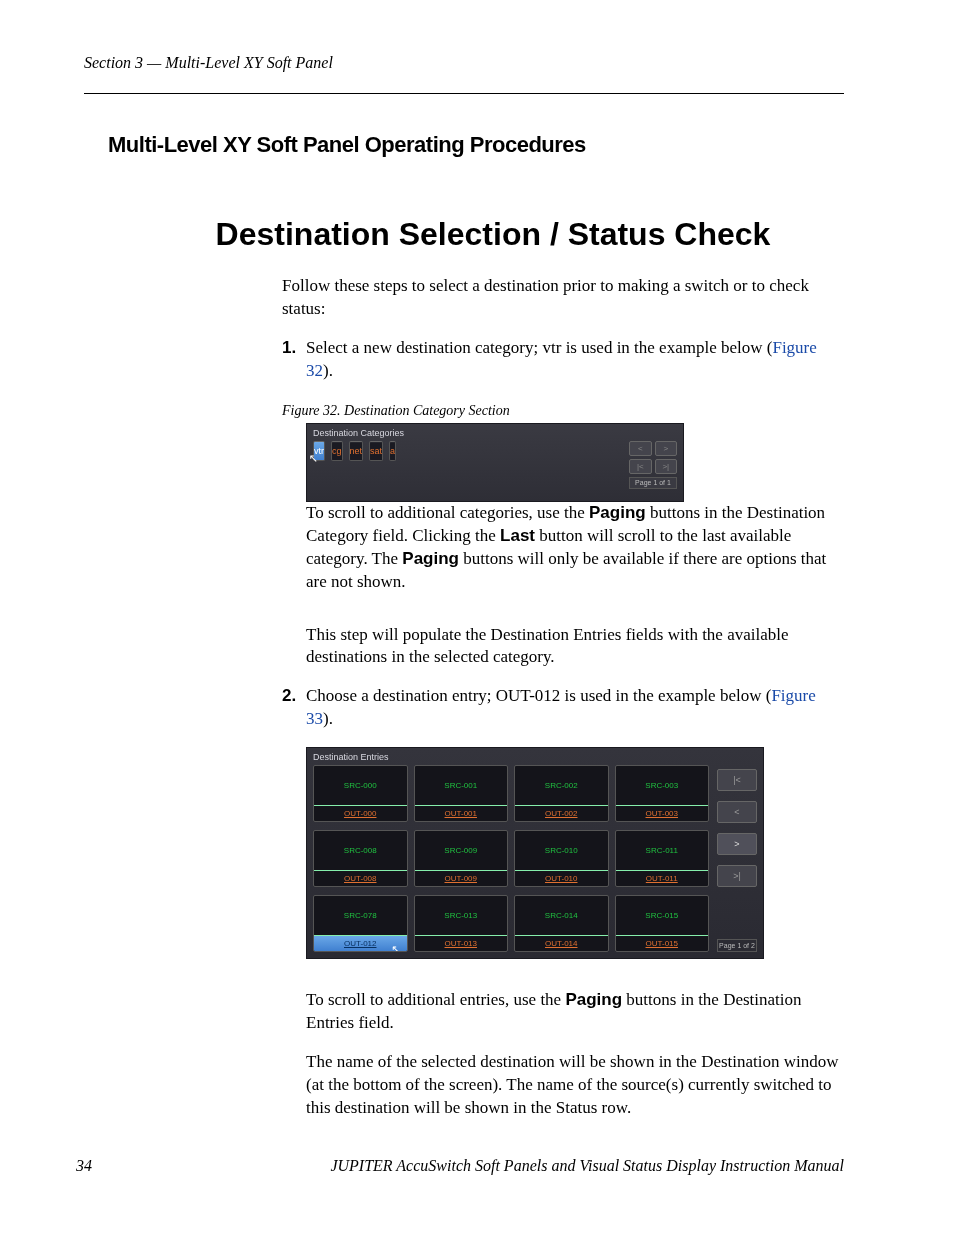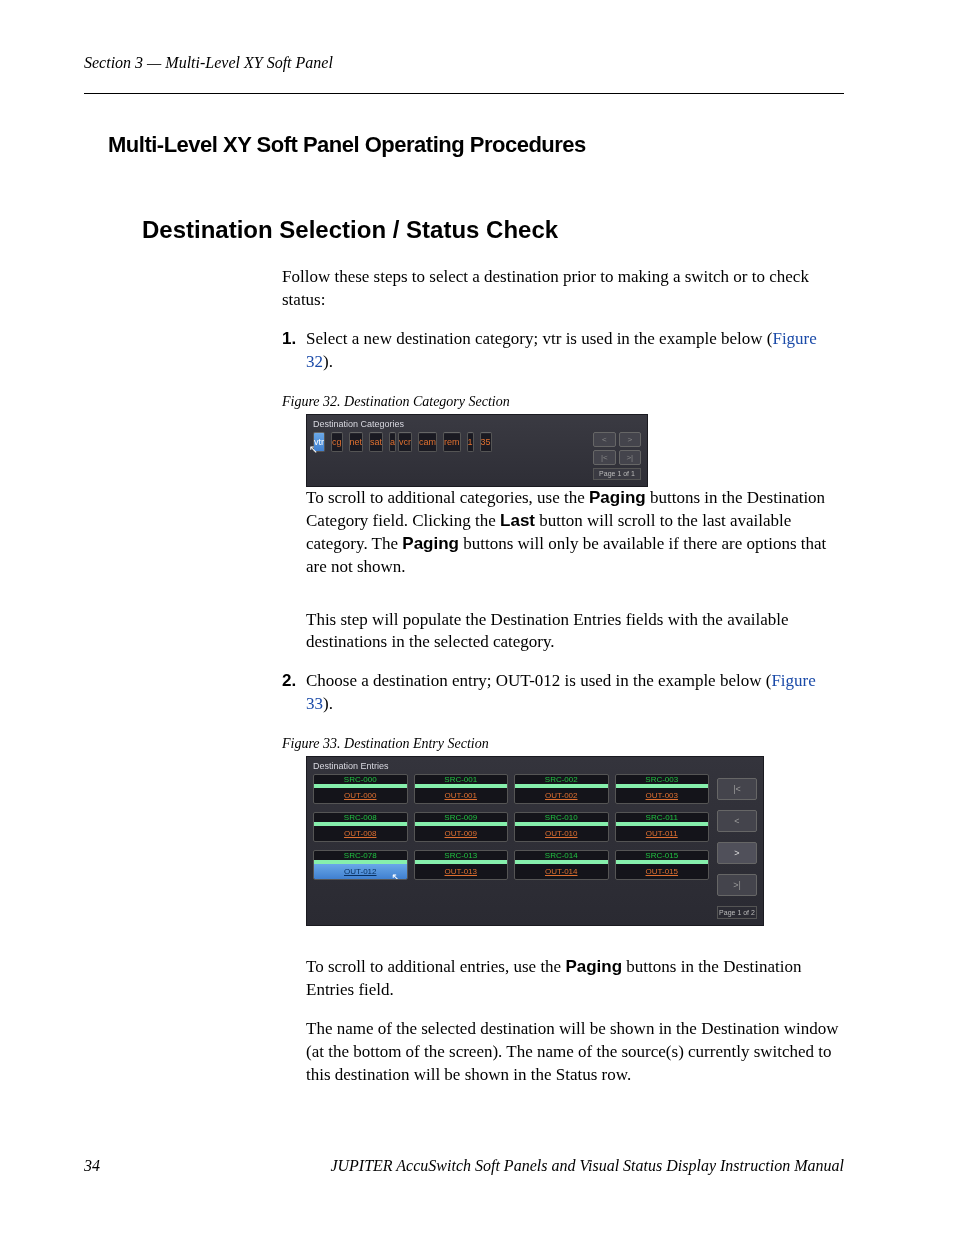--- a/index.html
+++ b/index.html
@@ -28,23 +28,24 @@
     font-family: 'Arial Narrow', Arial, sans-serif;
     font-weight: bold;
     font-size: 22px;
     letter-spacing: -0.5px;
     margin-bottom: 58px;
     margin-left: 24px;
   }
   h2 {
     font-family: 'Arial Narrow', Arial, sans-serif;
     font-weight: bold;
-    font-size: 24px;
+    font-size: 32px;
     margin-left: 58px;
     margin-bottom: 22px;
+    text-align: center;
   }
   .body-indent {
     margin-left: 198px;
     font-size: 17px;
     line-height: 1.35;
   }
   .body-indent2 {
     margin-left: 222px;
     font-size: 17px;
     line-height: 1.35;
@@ -73,34 +74,34 @@
     margin-top: 20px;
   }
   .bold-sans {
     font-family: Arial, sans-serif;
     font-weight: bold;
     font-style: normal;
   }
   .footer {
     position: absolute;
     bottom: 60px;
-    left: 84px;
+    left: 76px;
     right: 110px;
     display: flex;
     justify-content: space-between;
     font-style: italic;
     font-size: 16px;
   }
 
   
   .fig32 {
     margin-left: 222px;
-    width: 342px;
+    width: 378px;
     background: linear-gradient(#3a3a42, #2e2e36);
-    padding: 4px 6px 6px 6px;
+    padding: 4px 6px 12px 6px;
     border: 1px solid #1a1a20;
   }
   .fig32 .title {
     color: #d8d8e0;
     font-family: Arial, sans-serif;
     font-size: 9px;
     margin-bottom: 3px;
   }
   .fig32 .rows {
     display: flex;
@@ -215,22 +216,22 @@
     border-radius: 2px;
     display: flex;
     flex-direction: column;
     overflow: hidden;
   }
   .entry-cell .src {
     color: #20c040;
     font-family: Arial, sans-serif;
     font-size: 8px;
     text-align: center;
-    padding: 0 0;
-    border-bottom: 4px solid #86efac;
+    padding: 15px 0;
+    border-bottom: 1px solid #86efac;
   }
   .entry-cell .out {
     color: #e07030;
     font-family: Arial, sans-serif;
     font-size: 8px;
     text-align: center;
     padding: 3px 0;
     position: relative;
     text-decoration: underline;
   }
@@ -295,27 +296,20 @@
       <div class="grid">
         <div class="row">
           <div class="cat-btn selected">
               <span>vtr</span>
               <span class="cursor">↖</span>
             </div>
           <div class="cat-btn">cg</div>
           <div class="cat-btn">net</div>
           <div class="cat-btn">sat</div>
           <div class="cat-btn">a</div>
-        </div>
-        <div class="row">
-          <div class="cat-btn">vcr</div>
-          <div class="cat-btn">cam</div>
-          <div class="cat-btn">rem</div>
-          <div class="cat-btn">1</div>
-          <div class="cat-btn">35</div>
         </div>
       </div>
       <div class="pager-col">
         <div class="pager-row">
           <div class="pager-btn">&lt;</div>
           <div class="pager-btn">&gt;</div>
         </div>
         <div class="pager-row">
           <div class="pager-btn">|&lt;</div>
           <div class="pager-btn">&gt;|</div>
@@ -331,21 +325,20 @@
 
   <p class="body-indent2" style="margin-top:30px">This step will populate the Destination Entries fields with the available destinations in the selected category.</p>
 
   <div class="num-item">
     <span class="num">2.</span>
     <span class="txt">
       <span>Choose a destination entry; OUT-012 is used in the example below (</span><span class="link">Figure 33</span><span>).</span>
     </span>
   </div>
 
-  <div class="fig-caption">Figure 33.  Destination Entry Section</div>
 
   <div class="fig33">
     <div class="title">Destination Entries</div>
     <div class="content">
       <div class="entry-grid" id="entry-grid">
           <div class="entry-row">
             <div class="entry-cell">
               <div class="src">SRC-000</div>
               <div class="out">OUT-000</div>
             </div>

